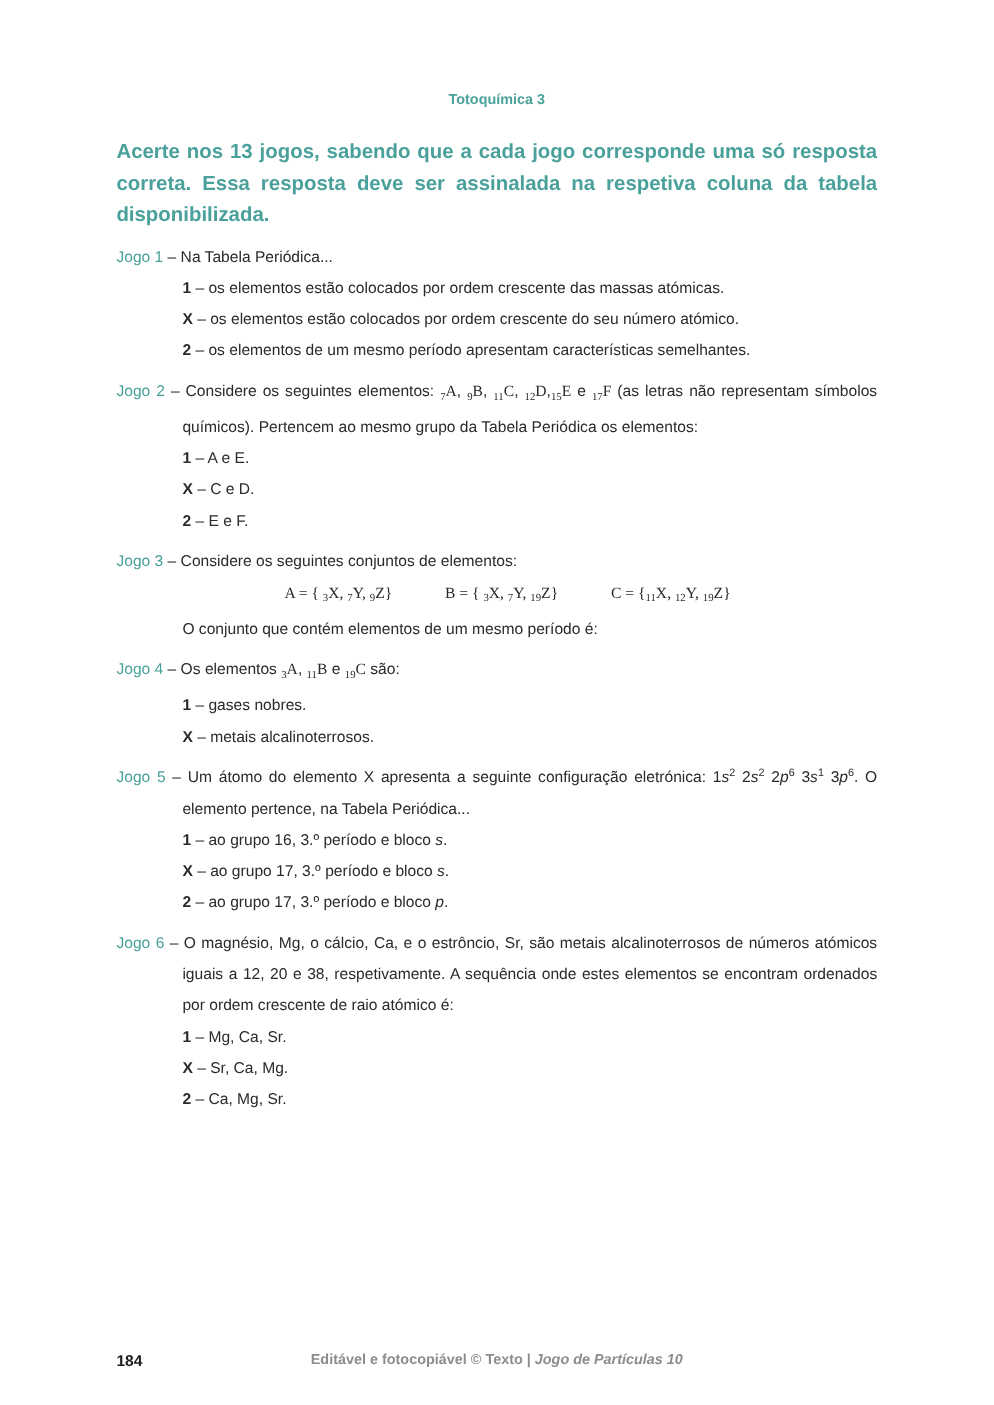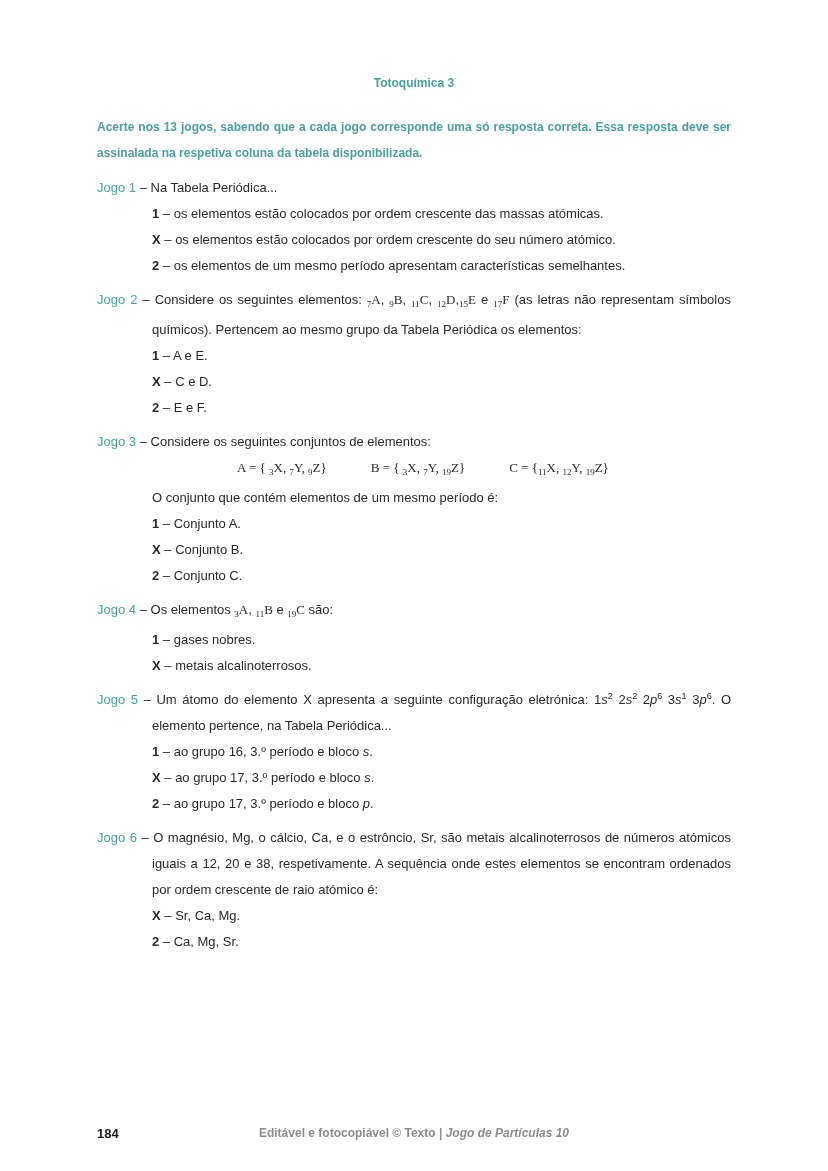--- a/index.html
+++ b/index.html
@@ -8,21 +8,21 @@
     font-family:"Liberation Sans",sans-serif;color:var(--body,#2a2a2a);
     -webkit-font-smoothing:antialiased;
   }
   .content{position:absolute;left:97px;top:0;width:634px;}
   .title{
     margin:76px 0 0 0;text-align:center;font-size:12px;font-weight:bold;
     color:var(--accent,#4aa09a);
   }
   .intro{
     margin:24px 0 0 0;color:var(--accent,#4aa09a);font-weight:bold;
-    font-size:12px;line-height:26px;text-align:justify;
+    font-size:17px;line-height:26px;text-align:justify;
   }
   .jogos{margin-top:9px;}
   .jogo{margin-top:8px;}
   .q{
     margin:0;font-size:13px;line-height:26px;
     padding-left:55px;text-indent:-55px;
   }
   .q.just{text-align:justify;}
   .jl{color:var(--accent,#4aa09a);text-align:center;}
   .q2,.opt{margin:0;font-size:13px;line-height:26px;padding-left:55px;}
@@ -76,27 +76,20 @@
   </section>
 
   <section class="jogo">
     <p class="q"><span class="jl">Jogo 3</span><span class="jd"> – </span><span class="qt"><span>Considere os seguintes conjuntos de elementos:</span></span></p>
     <div class="formula">
           <span class="fg"><span>A = { </span><span class="sub">3</span><span>X</span><span>,  </span><span class="sub">7</span><span>Y</span><span>,  </span><span class="sub">9</span><span>Z</span><span>}</span></span>
           <span class="fg"><span>B = { </span><span class="sub">3</span><span>X</span><span>,  </span><span class="sub">7</span><span>Y</span><span>, </span><span class="sub">19</span><span>Z</span><span>}</span></span>
           <span class="fg"><span>C = {</span><span class="sub">11</span><span>X</span><span>, </span><span class="sub">12</span><span>Y</span><span>, </span><span class="sub">19</span><span>Z</span><span>}</span></span>
         </div>
     <p class="q2"><span>O conjunto que contém elementos de um mesmo período é:</span></p>
-    <div class="opts">
-  <p class="opt"><b class="ok">1</b><span class="od"> – </span><span class="ot"><span>Conjunto A.</span></span></p>
-
-  <p class="opt"><b class="ok">X</b><span class="od"> – </span><span class="ot"><span>Conjunto B.</span></span></p>
-
-  <p class="opt"><b class="ok">2</b><span class="od"> – </span><span class="ot"><span>Conjunto C.</span></span></p>
-</div>
   </section>
 
   <section class="jogo">
     <p class="q"><span class="jl">Jogo 4</span><span class="jd"> – </span><span class="qt"><span>Os elementos </span><span class="sub">3</span><span class="srf">A</span><span>, </span><span class="sub">11</span><span class="srf">B</span><span> e </span><span class="sub">19</span><span class="srf">C</span><span> são:</span></span></p>
     <div class="formula" hidden=""></div>
 
     <div class="opts">
   <p class="opt"><b class="ok">1</b><span class="od"> – </span><span class="ot"><span>gases nobres.</span></span></p>
 
   <p class="opt"><b class="ok">X</b><span class="od"> – </span><span class="ot"><span>metais alcalinoterrosos.</span></span></p>
@@ -115,20 +108,21 @@
 
   <p class="opt"><b class="ok">2</b><span class="od"> – </span><span class="ot"><span>ao grupo 17, 3.º período e bloco </span><span class="i">p</span><span>.</span></span></p>
 </div>
   </section>
 
   <section class="jogo">
     <p class="q just"><span class="jl">Jogo 6</span><span class="jd"> – </span><span class="qt"><span>O magnésio, Mg, o cálcio, Ca, e o estrôncio, Sr, são metais alcalinoterrosos de números atómicos iguais a 12, 20 e 38, respetivamente. A sequência onde estes elementos se encontram ordenados por ordem crescente de raio atómico é:</span></span></p>
     <div class="formula" hidden=""></div>
 
     <div class="opts">
+  <p class="opt"><b class="ok">1</b><span class="od"> – </span><span class="ot"><span>Mg, Ca, Sr.</span></span></p>
 
   <p class="opt"><b class="ok">X</b><span class="od"> – </span><span class="ot"><span>Sr, Ca, Mg.</span></span></p>
 
   <p class="opt"><b class="ok">2</b><span class="od"> – </span><span class="ot"><span>Ca, Mg, Sr.</span></span></p>
 </div>
   </section>
 </div>
 </div>
 
 <div class="footer">

